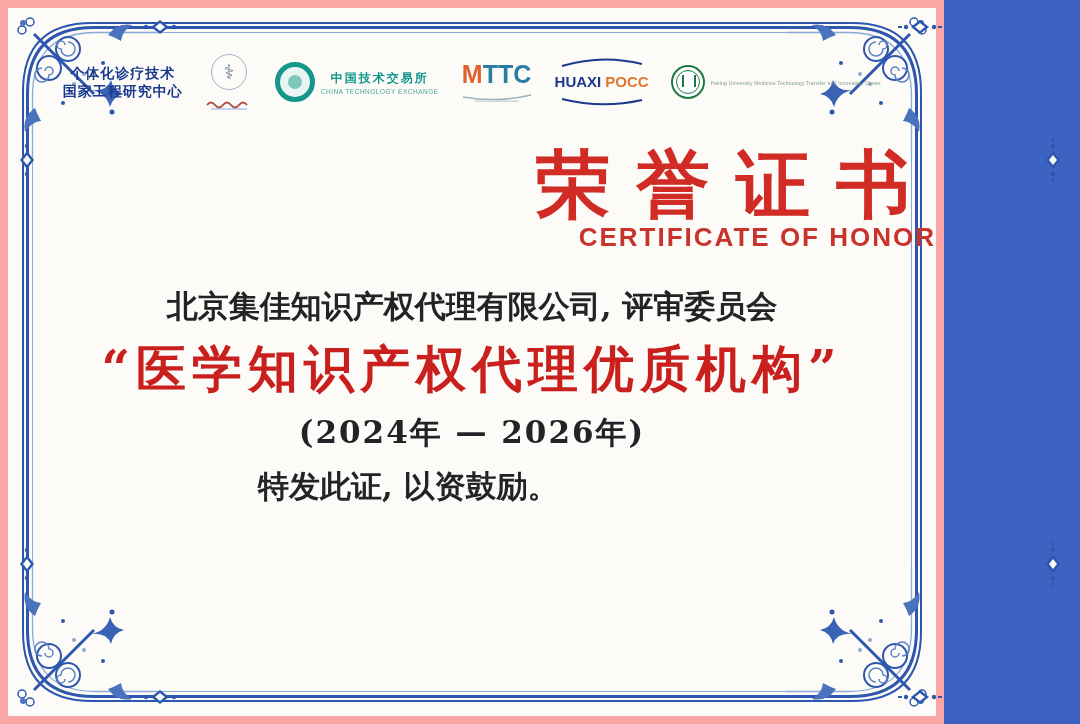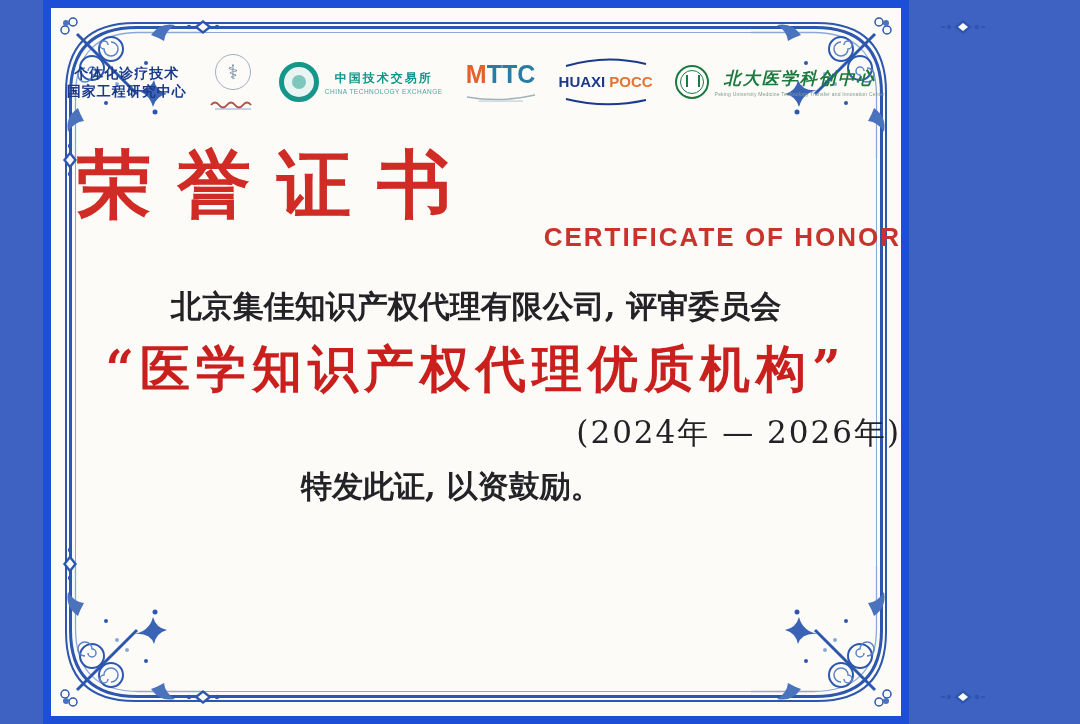--- a/index.html
+++ b/index.html
@@ -1,18 +1,18 @@
 <!DOCTYPE html>
 <html><head>
 <meta charset="utf-8">
 <style>
   html,body{margin:0;padding:0;}
   body{width:1080px;height:724px;overflow:hidden;background:#3d62c2;
        font-family:"DejaVu Serif","Liberation Serif",serif;}
-  .page{position:relative;width:866px;height:724px;background:#1d4ed8;margin-left:43px;}
+  .page{position:relative;width:944px;height:724px;background:#fca5a5;}
   .paper{position:absolute;inset:8px;background:#fcfbf8;}
 
   
   .rule{position:absolute;pointer-events:none;}
   .rule-outer{inset:14px;border:2px solid #2d57ae;}
   .rule-mid{inset:18px;border:3px solid #2d57ae;}
   .rule-inner{inset:24px;border:1px solid #8aa9d8;}
 
   
   .corner{position:absolute;width:150px;height:150px;background:#fcfbf8;}
@@ -57,33 +57,33 @@
               position:relative;background:#fff;}
   .pku-emblem::before{content:"";position:absolute;inset:3px;border-radius:50%;
               border:1px solid #1c7a3f;}
   .pku-emblem::after{content:"";position:absolute;left:9px;top:8px;width:10px;height:12px;
               border-left:2px solid #1c7a3f;border-right:2px solid #1c7a3f;}
   .pku-zh{color:#1c7a3f;font-weight:bold;font-size:17px;letter-spacing:2px;
           font-family:"DejaVu Serif",serif;font-style:italic;}
   .pku-en{color:#7f9b8b;font-size:5px;margin-top:1px;letter-spacing:.2px;}
 
   
-  .title-zh{position:absolute;top:128px;left:0;right:0;text-align:left;
+  .title-zh{position:absolute;top:128px;left:0;right:0;text-align:right;
             font-size:74px;font-weight:bold;color:#d02b24;letter-spacing:26px;
-            padding-left:26px;}
+            padding-left:20px;}
   .title-en{position:absolute;top:214px;left:0;right:0;text-align:right;
             font-size:26px;font-weight:600;color:#c8342c;letter-spacing:2px;
             font-family:"Liberation Sans","DejaVu Sans",sans-serif;}
   .recipient{position:absolute;top:278px;left:0;right:0;text-align:center;
             font-size:31px;font-weight:bold;color:#232327;}
   .award{position:absolute;top:328px;left:0;right:0;text-align:center;
             font-size:50px;font-weight:bold;color:#c9201d;letter-spacing:6px;
             padding-left:0;}
-  .period{position:absolute;top:404px;left:0;right:0;text-align:right;
-            font-size:31px;font-weight:normal;color:#232327;letter-spacing:2px;}
+  .period{position:absolute;top:404px;left:0;right:0;text-align:center;
+            font-size:31px;font-weight:bold;color:#232327;letter-spacing:2px;}
   .closing{position:absolute;top:458px;left:250px;
             font-size:31px;font-weight:bold;color:#232327;text-align:center;}
   .signoff{position:absolute;top:548px;right:132px;text-align:center;
             font-size:26px;font-weight:bold;color:#232327;line-height:1.25;}
   .signoff .date{margin-top:7px;letter-spacing:3px;}
 </style>
 </head>
 <body>
 
 <svg width="0" height="0" style="position:absolute" aria-hidden="true">
@@ -239,21 +239,20 @@
           <span class="huaxi-word huaxi-a">HUAXI</span><span class="huaxi-word huaxi-b">POCC</span>
         </div>
         <svg width="84" height="9" viewBox="0 0 84 9">
           <path d="M2,2 Q42,12 82,3" fill="none" stroke="#1b3a8c" stroke-width="2"></path>
         </svg>
       </div>
 
       <div class="logo">
         <div class="pku-emblem"></div>
         <div class="logo-col">
-          <div class="pku-zh">北大医学科创中心</div>
           <div class="pku-en">Peking University Medicine Technology Transfer and Innovation Center</div>
         </div>
       </div>
 
     </div>
 
     <div class="title-zh">荣誉证书</div>
     <div class="title-en">CERTIFICATE OF HONOR</div>
 
     <div class="recipient">北京集佳知识产权代理有限公司, 评审委员会</div>

